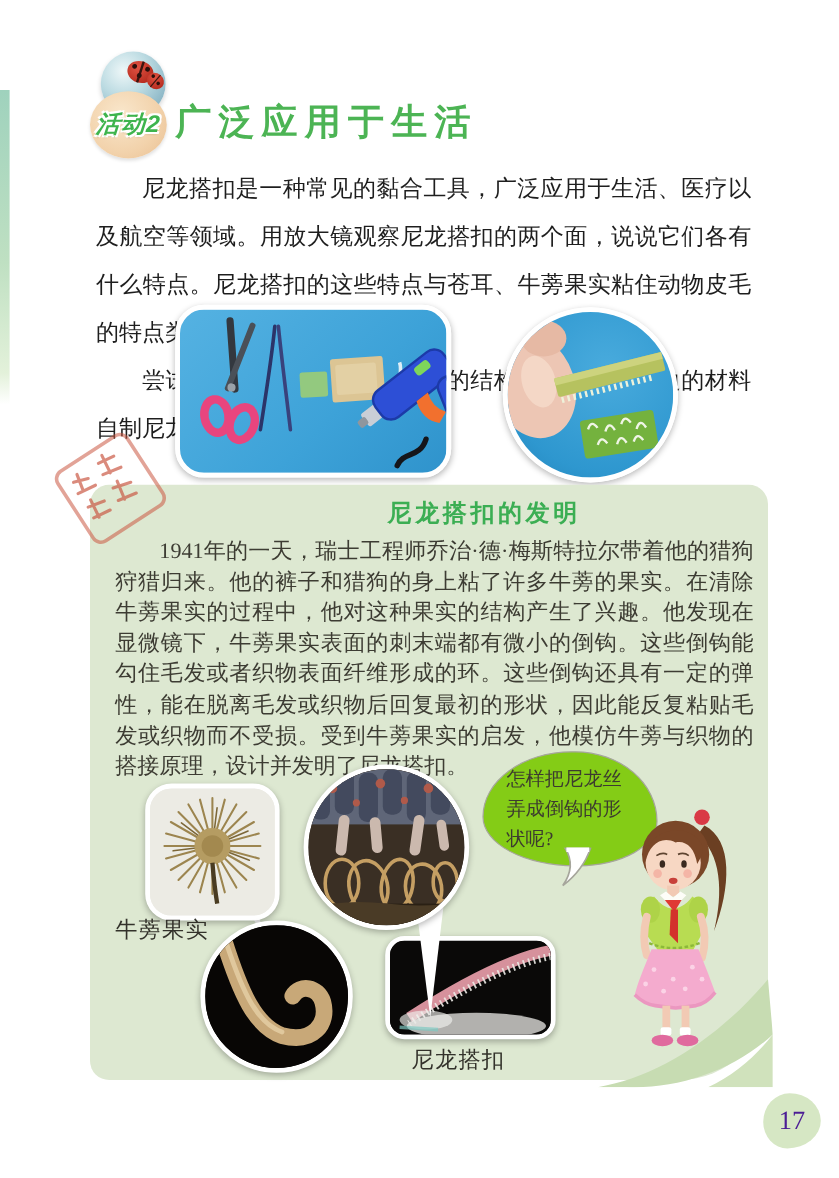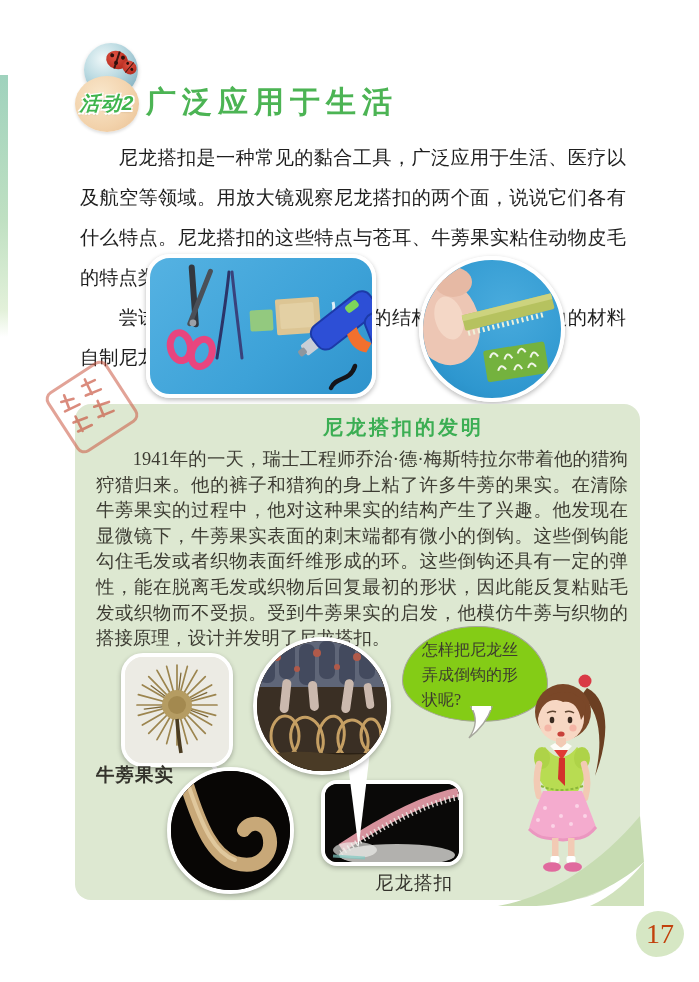--- a/index.html
+++ b/index.html
@@ -59,36 +59,36 @@
   .photo-hook{position:absolute;left:167px;top:767px;width:119px;height:119px;
     border:4px solid #fff;border-radius:50%;overflow:hidden;background:#080605;z-index:4;}
   .photo-velcro{position:absolute;left:321px;top:780px;width:134px;height:78px;
     border:4px solid #fff;border-radius:16px;overflow:hidden;background:#0a0908;z-index:2;}
   .tri{position:absolute;background:#fff;}
   .tri1{left:186px;top:736px;width:36px;height:46px;z-index:1;
     clip-path:polygon(12% 0,55% 0,100% 100%);}
   .tri2{left:335px;top:752px;width:38px;height:96px;z-index:3;
     clip-path:polygon(30% 0,92% 0,62% 100%);}
   .photo-label{position:absolute;font-size:18.5px;color:#33322b;letter-spacing:1px;z-index:6;}
-  .label-burdock{left:96px;top:762px;font-weight:bold;}
-  .label-velcro{left:375px;top:870px;}
+  .label-burdock{left:96px;top:762px;}
+  .label-velcro{left:343px;top:870px;}
   
   .bubble{position:absolute;left:402px;top:626px;width:144px;height:94px;z-index:6;
     background:#84cc16;border:1.5px solid #a6a69c;
     border-radius:52% 48% 46% 54%/58% 62% 40% 44%;
     display:flex;align-items:center;justify-content:center;}
   .bubble-text{width:106px;font-size:16px;line-height:25px;color:#3c3b2f;text-align:left;}
   .bubble-tail{position:absolute;left:468px;top:706px;width:26px;height:34px;z-index:7;}
   
   .girl{position:absolute;left:505px;top:666px;width:122px;height:208px;z-index:8;}
   
   .page-blob{position:absolute;left:636px;top:911px;width:48px;height:46px;
     background:#d6e7c4;border-radius:46% 54% 58% 42%/52% 50% 50% 48%;
     display:flex;align-items:center;justify-content:center;z-index:9;}
-  .page-number{font-size:28px;color:#c2410c;font-family:"Liberation Serif",serif;}
+  .page-number{font-size:22px;color:#4c1d95;font-family:"Liberation Serif",serif;}
 </style>
 </head>
 <body>
 
 <div id="page">
 
   <div class="left-bar"></div>
 
   <div class="badge-sphere">
     <div class="ladybug" style="left:22px;top:8px;width:22px;height:18px;transform:rotate(18deg);">

